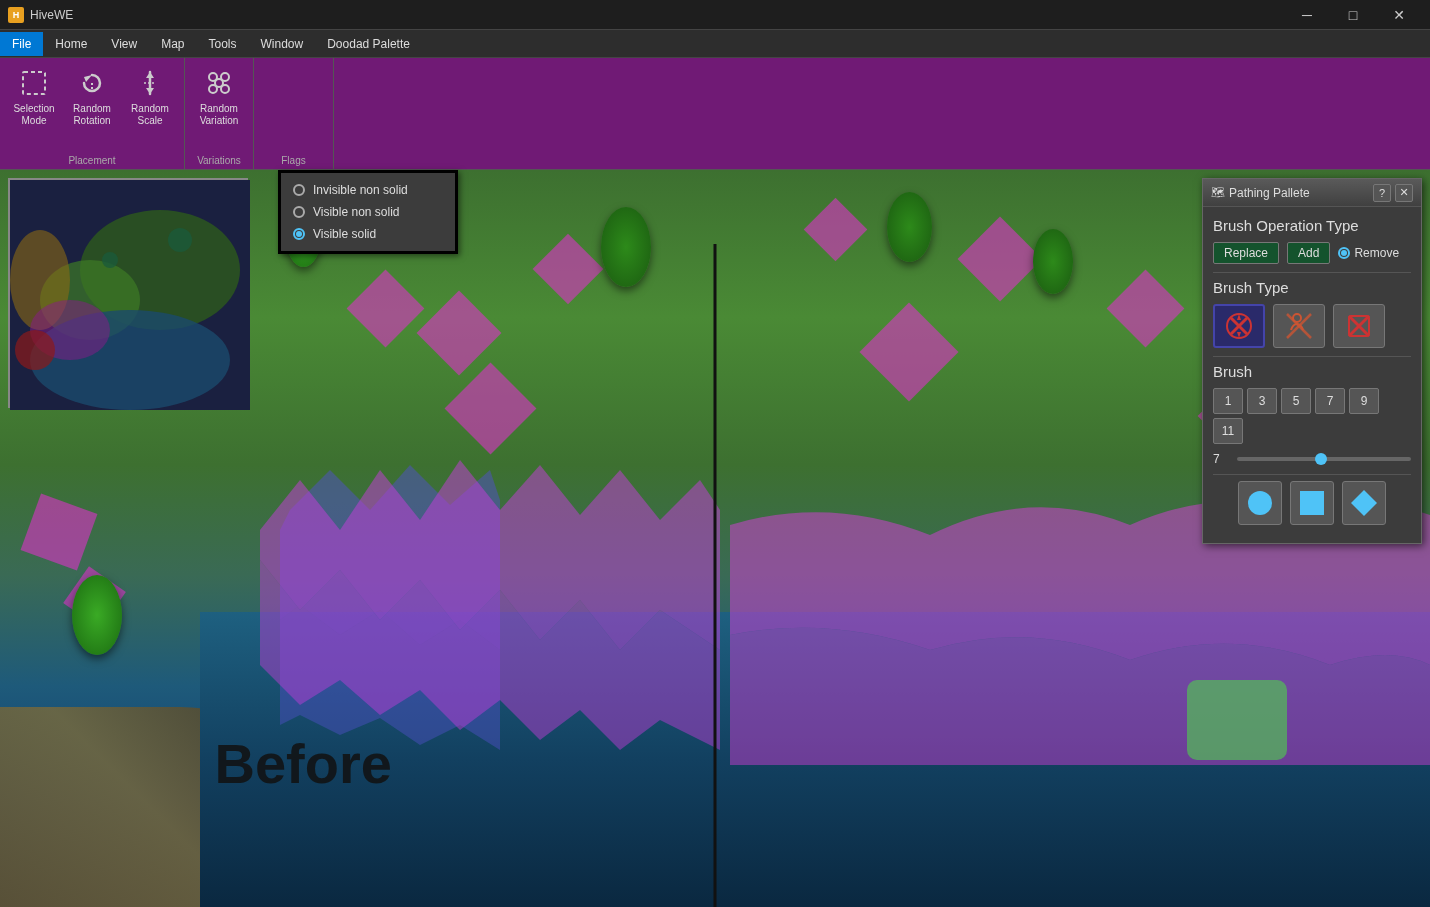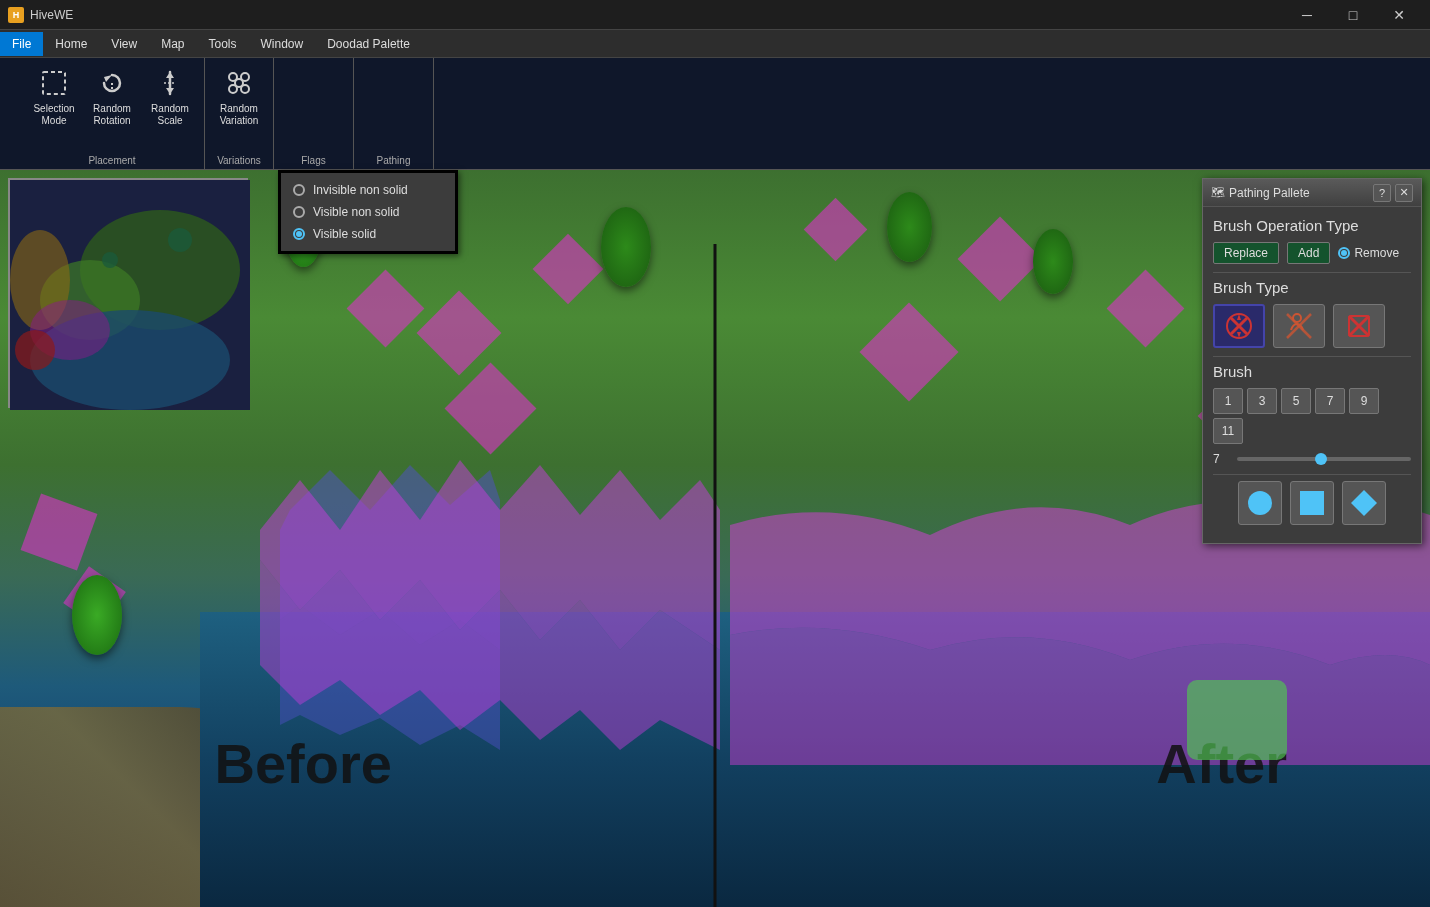--- a/index.html
+++ b/index.html
@@ -144,21 +144,21 @@
 <div id="menubar">
   <div class="menu-item file">File</div>
   <div class="menu-item">Home</div>
   <div class="menu-item">View</div>
   <div class="menu-item">Map</div>
   <div class="menu-item">Tools</div>
   <div class="menu-item">Window</div>
   <div class="menu-item">Doodad Palette</div>
 </div>
 
-<div id="toolbar" style="height: 112px; display: flex; align-items: stretch; background: #0f172a; border-bottom: 1px solid #555; position: relative; padding-left: 20px;">
+<div id="toolbar" style="height: 112px; display: flex; align-items: stretch; background: #701a75; border-bottom: 1px solid #555; position: relative;">
 
   <div style="display: flex; flex-direction: column; border-right: 1px solid #555; padding: 4px 6px 18px 6px; position: relative;">
     <div style="display: flex; gap: 2px;">
 
       <div class="toolbar-btn">
         <div class="icon">
           <svg width="28" height="28" viewBox="0 0 28 28" fill="none">
             <rect x="3" y="3" width="22" height="22" rx="1" stroke="#ccc" stroke-width="2" stroke-dasharray="4 3" fill="none"></rect>
           </svg>
         </div>
@@ -210,24 +210,20 @@
     <div style="position: absolute; bottom: 3px; left: 0; right: 0; text-align: center; font-size: 10px; color: #aaa;">Variations</div>
   </div>
 
   <div style="display: flex; flex-direction: column; border-right: 1px solid #555; padding: 4px 6px 18px 6px; position: relative; min-width: 80px;">
     <div style="height: 74px; display: flex; align-items: center; justify-content: center;">
       <span style="color: #aaa; font-size: 11px;"></span>
     </div>
     <div style="position: absolute; bottom: 3px; left: 0; right: 0; text-align: center; font-size: 10px; color: #aaa;">Flags</div>
   </div>
 
-  <div style="display: flex; flex-direction: column; border-right: 1px solid #555; padding: 4px 6px 18px 6px; position: relative; min-width: 80px;">
-    <div style="height: 74px;"></div>
-    <div style="position: absolute; bottom: 3px; left: 0; right: 0; text-align: center; font-size: 10px; color: #aaa;">Pathing</div>
-  </div>
 
   <div id="flags-dropdown">
     <div class="flag-option">
       <div class="radio-circle"></div>
       <span>Invisible non solid</span>
     </div>
     <div class="flag-option">
       <div class="radio-circle"></div>
       <span>Visible non solid</span>
     </div>
@@ -281,21 +277,20 @@
 
     <div style="position: absolute; top: 45%; left: 2%; width: 60px; height: 60px; background: rgba(220,50,200,0.6); transform: rotate(20deg); z-index: 5;"></div>
     <div style="position: absolute; top: 55%; left: 5%; width: 45px; height: 45px; background: rgba(220,50,200,0.6); transform: rotate(35deg); z-index: 5;"></div>
 
     <div style="position: absolute; bottom: 20%; right: 10%; width: 100px; height: 80px; background: rgba(80,200,80,0.65); border-radius: 10px; z-index: 6;"></div>
 
     <div id="divider-line"></div>
 
     <div class="before-after-text" id="before-text">Before</div>
 
-    <div class="before-after-text" id="after-text">After</div>
 
     <div id="minimap">
       <div id="minimap-inner">
         
         <svg width="240" height="230" viewBox="0 0 240 230">
 
           <rect width="240" height="230" fill="#1a2040"></rect>
 
           <ellipse cx="150" cy="90" rx="80" ry="60" fill="#2d5a1b" opacity="0.8"></ellipse>
           <ellipse cx="80" cy="120" rx="50" ry="40" fill="#3d7a25" opacity="0.7"></ellipse>

